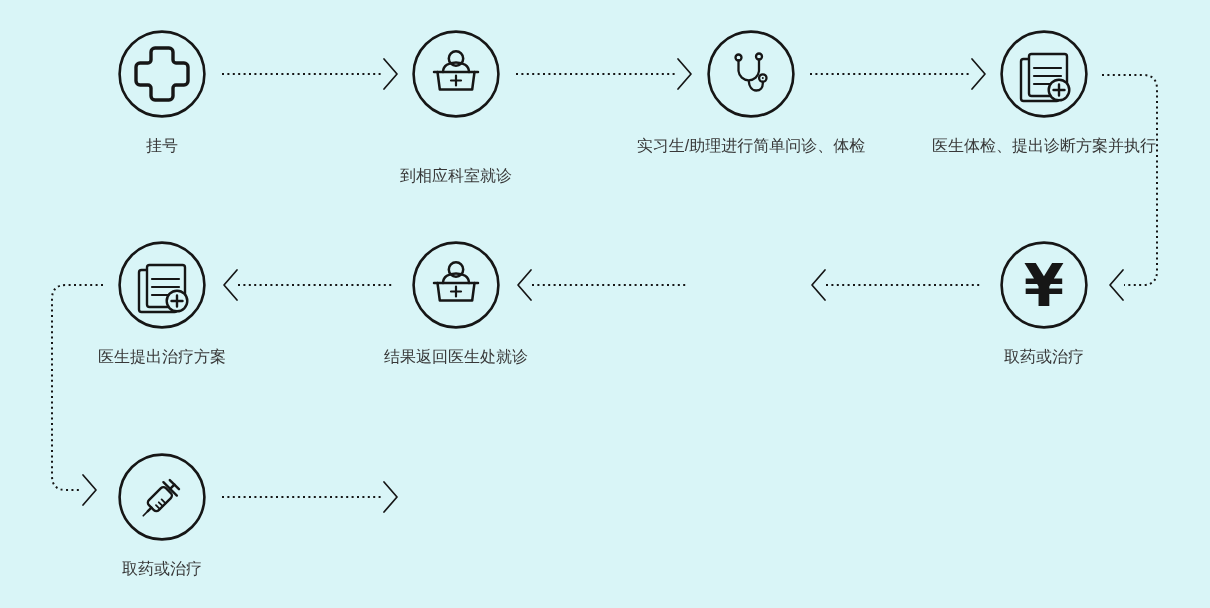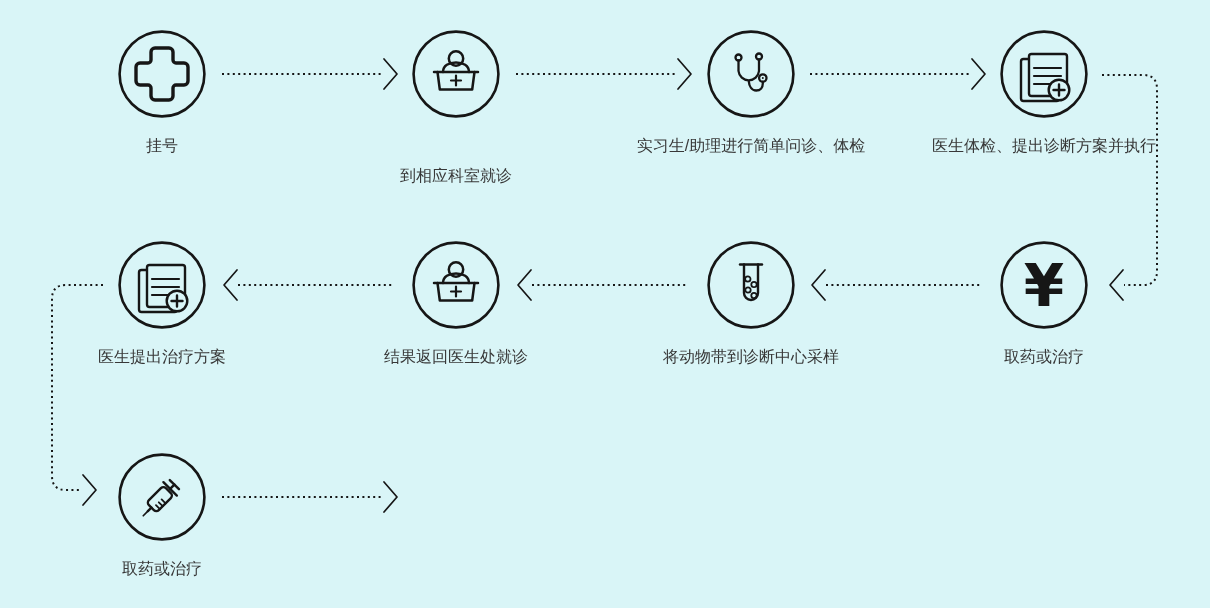--- a/index.html
+++ b/index.html
@@ -136,36 +136,20 @@
   <div class="node pos4">
     <svg class="icon" viewBox="0 0 88 88">
       <circle class="ring" cx="44" cy="44" r="42.4"></circle>
       <g transform="translate(44,44)">
         <text class="yen" x="0" y="20.5">¥</text>
       </g>
     </svg>
     <div class="label">取药或治疗</div>
   </div>
 
-  <div class="node pos5">
-    <svg class="icon" viewBox="0 0 88 88">
-      <circle class="ring" cx="44" cy="44" r="42.4"></circle>
-      <g class="glyph" transform="translate(44,44)" stroke-width="2.4">
-        <path d="M-11,-20.5 H11"></path>
-        <path d="M-7,-20.5 V8 A7,7 0 0 0 7,8 V-20.5"></path>
-        <g stroke-width="1.8">
-          <circle cx="-3.2" cy="-6" r="2.7"></circle>
-          <circle cx="3" cy="-0.5" r="2.7"></circle>
-          <circle cx="-3" cy="5" r="2.7"></circle>
-          <circle cx="3" cy="10.5" r="2.7"></circle>
-        </g>
-      </g>
-    </svg>
-    <div class="label">将动物带到诊断中心采样</div>
-  </div>
 
   <div class="node pos6">
     <svg class="icon" viewBox="0 0 88 88">
       <circle class="ring" cx="44" cy="44" r="42.4"></circle>
       <g class="glyph" transform="translate(44,44)" stroke-width="2.5">
         <circle cx="0" cy="-15.5" r="7.2"></circle>
         <path d="M-13,-2 C-13,-8.5 -7,-11.5 0,-11.5 C7,-11.5 13,-8.5 13,-2"></path>
         <path d="M-22,-2 H22"></path>
         <path d="M-18.5,-2 L-16.2,15.5 H16.2 L18.5,-2"></path>
         <path d="M0,1.5 V11.5 M-5,6.5 H5" stroke-width="2.2"></path>

